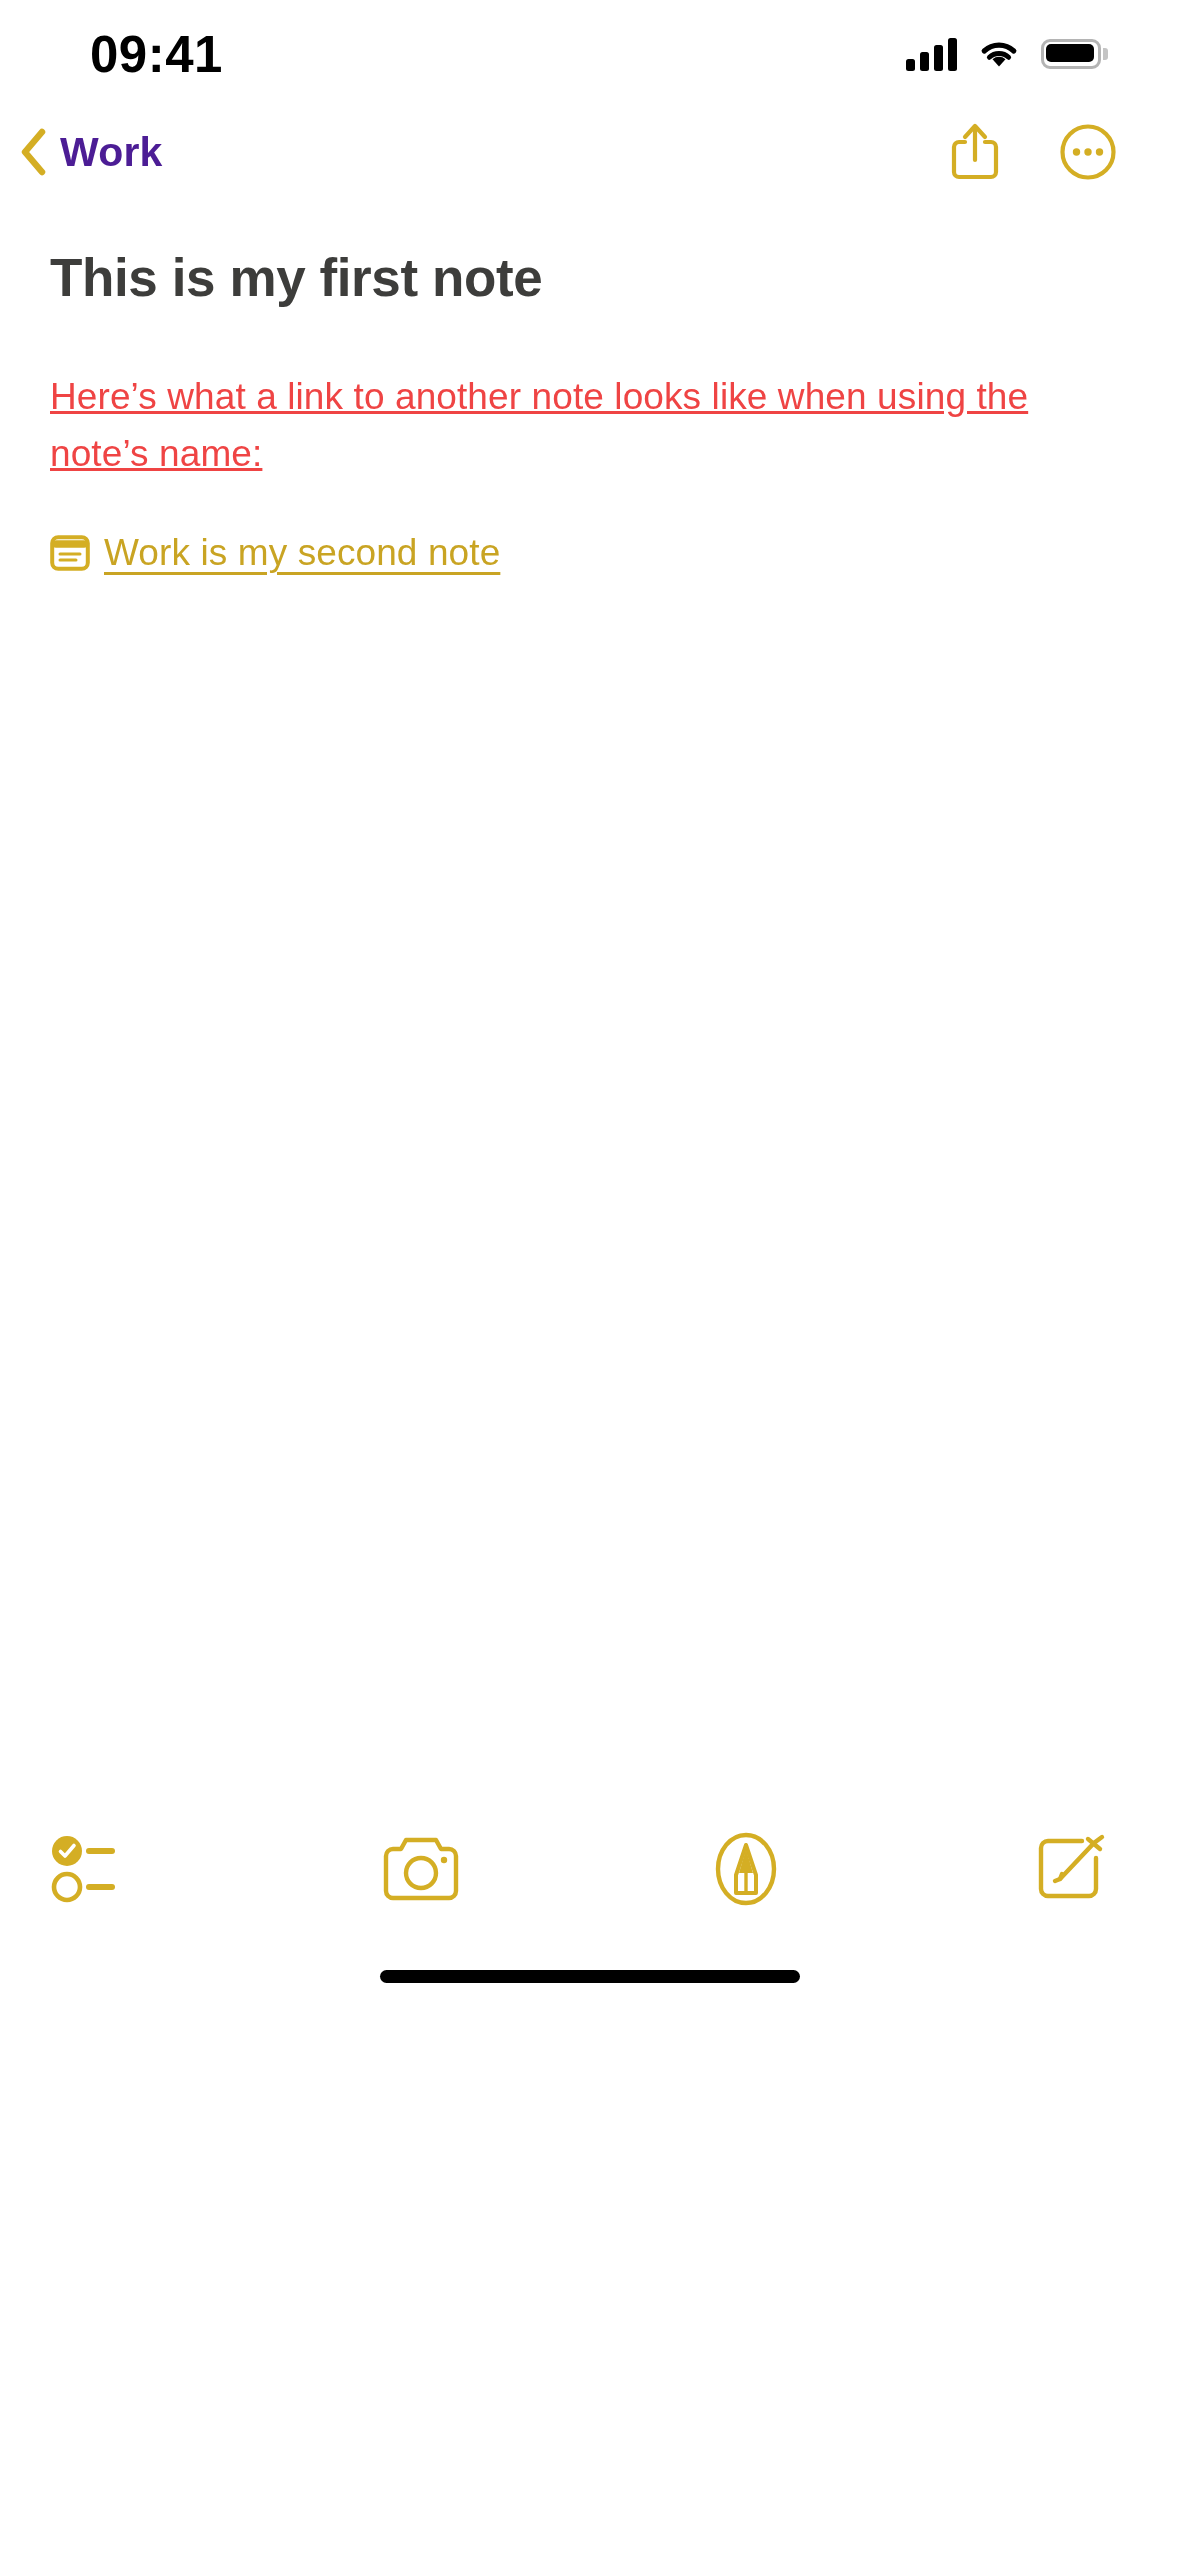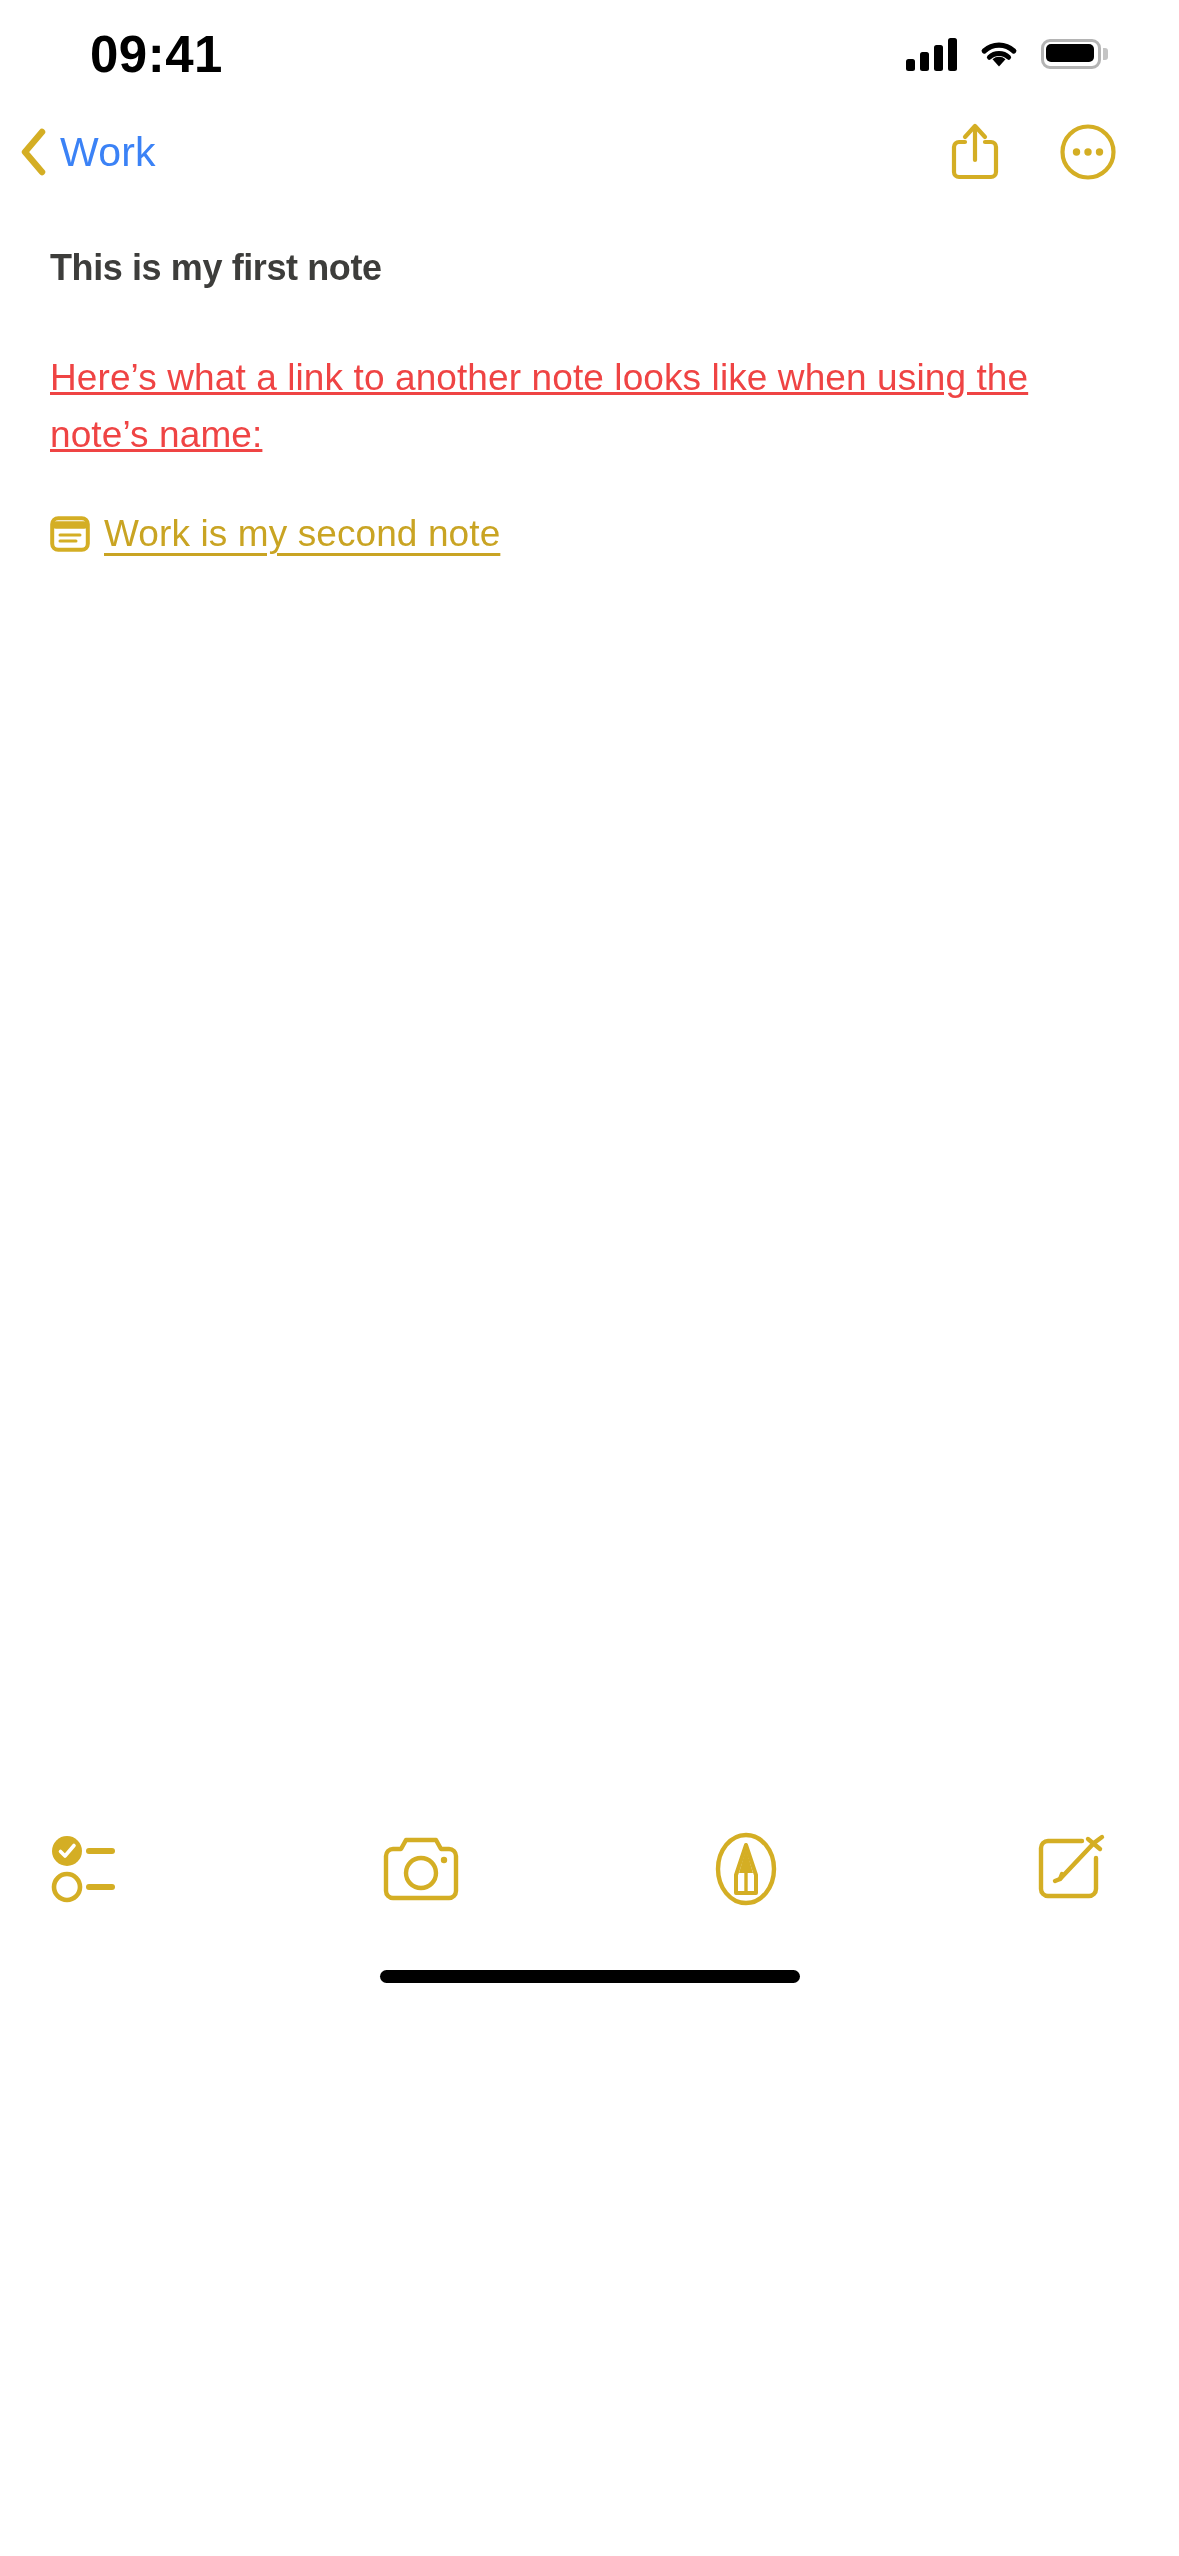--- a/index.html
+++ b/index.html
@@ -75,35 +75,36 @@
     padding:0 62px 0 18px;
   }
   .nav-back {
     display:flex; align-items:center; gap:12px;
     color:#D4AE24;
     cursor:pointer;
   }
   .chevron-left { width:30px; height:48px; display:block; flex:0 0 auto; }
   .nav-back-label {
     font-size:41px;
-    color:#3b82f6;
+    color:#4c1d95;
     letter-spacing:0.2px;
+    font-weight:bold;
   }
   .nav-actions { display:flex; align-items:center; gap:58px; }
   .share-icon { width:52px; height:60px; display:block; cursor:pointer; }
   .more-icon { width:58px; height:58px; display:block; cursor:pointer; }
 
   
   .note-body {
     flex:1 1 auto;
     padding:52px 50px 0 50px;
     overflow:hidden;
   }
   .note-title {
-    font-size:36px;
+    font-size:53px;
     font-weight:700;
     color:#3d3d3b;
     letter-spacing:-0.4px;
     line-height:1.12;
     margin-bottom:62px;
   }
   .note-paragraph {
     font-size:37px;
     color:#ef4444;
     line-height:1.52;

